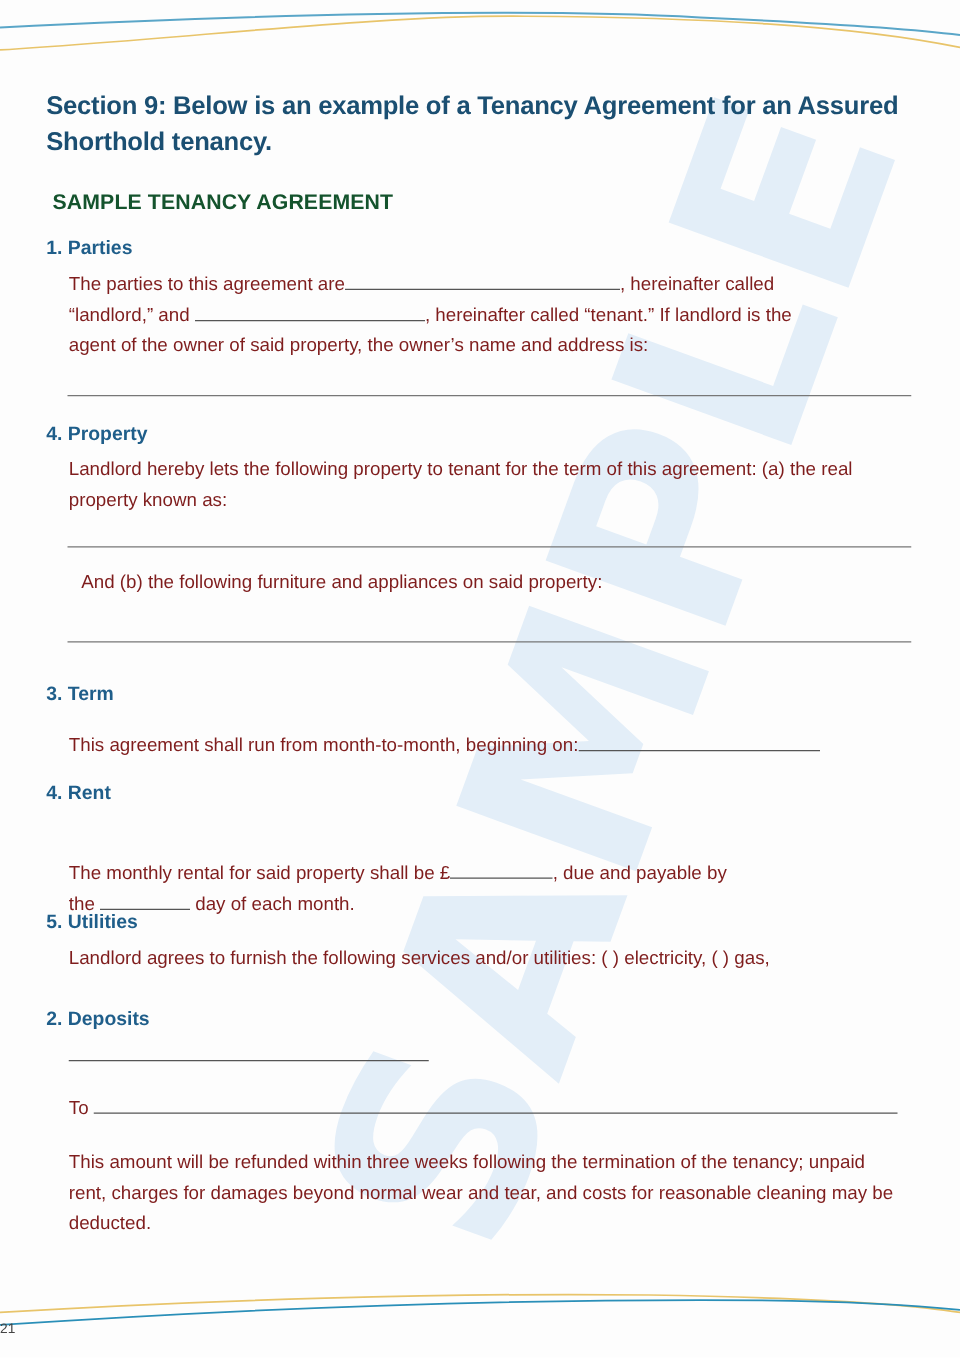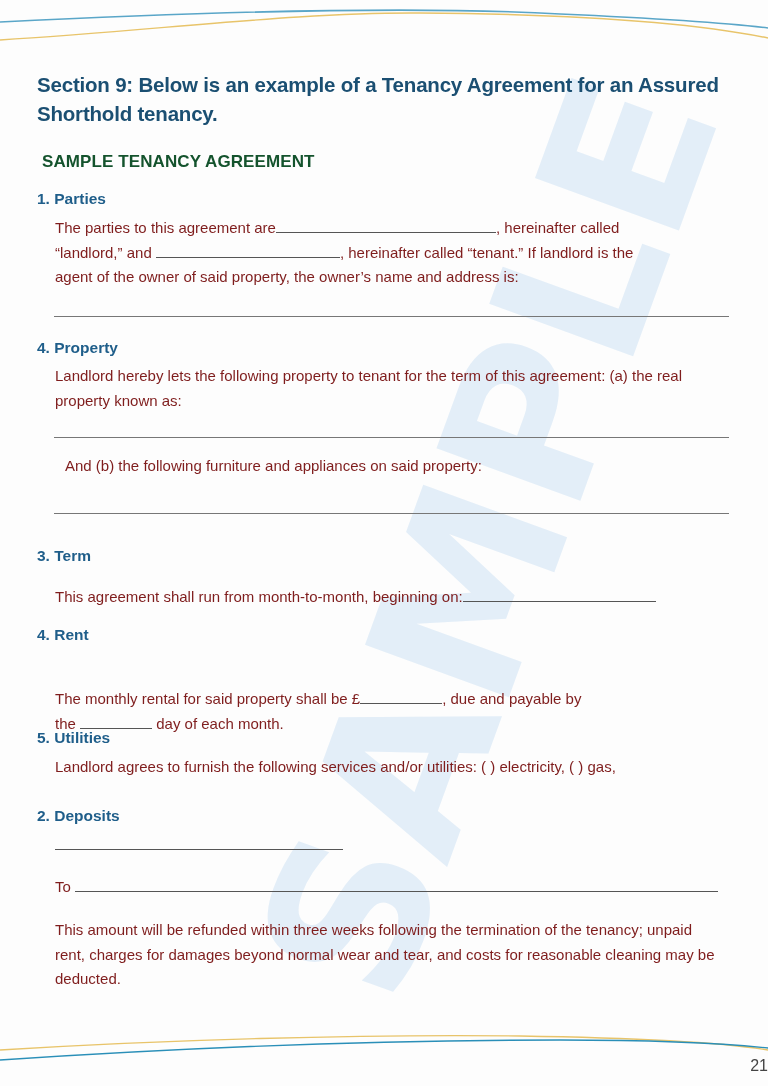--- a/index.html
+++ b/index.html
@@ -95,22 +95,22 @@
       left: 54px;
       width: 675px;
       border-bottom: 1px solid #777;
       height: 0;
     }
     .page-number {
       position: absolute;
       left: 0;
       width: 768px;
       top: 1057px;
-      text-align: right;
-      font-size: 16px;
+      text-align: left;
+      font-size: 11px;
       color: #444;
     }
   </style>
 </head>
 <body>
 
 <div class="page">
 
   <svg class="wave wave-top" viewBox="0 0 768 70" preserveAspectRatio="none">
     <path d="M0,22 C200,12 420,6 560,14 C650,18 720,22 768,28" fill="none" stroke="#5aa6c8" stroke-width="1.6"></path>

